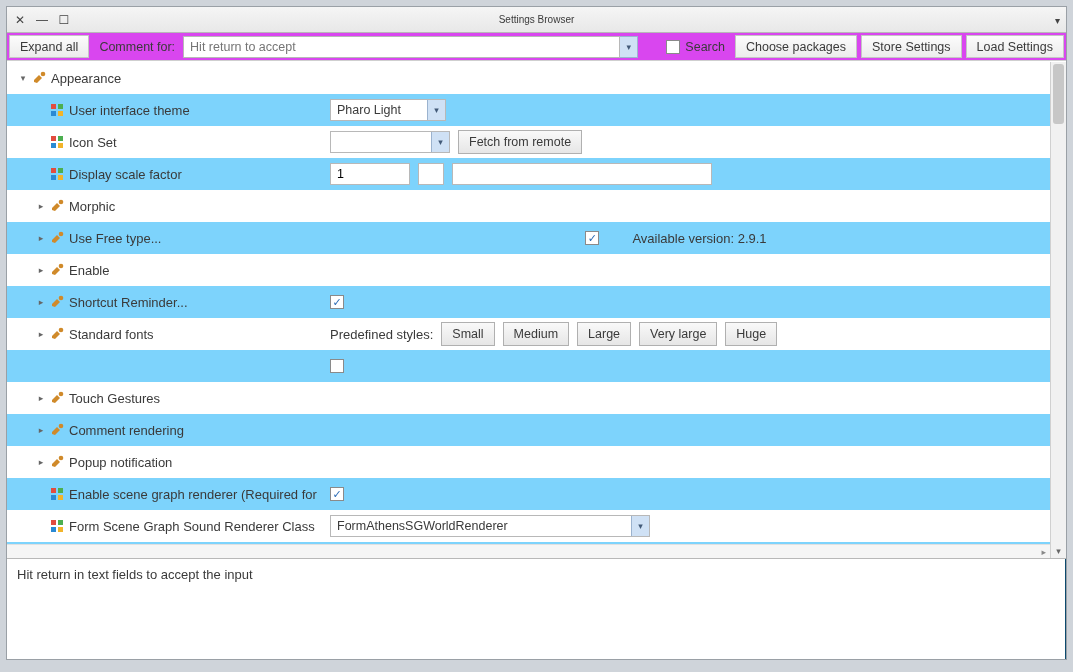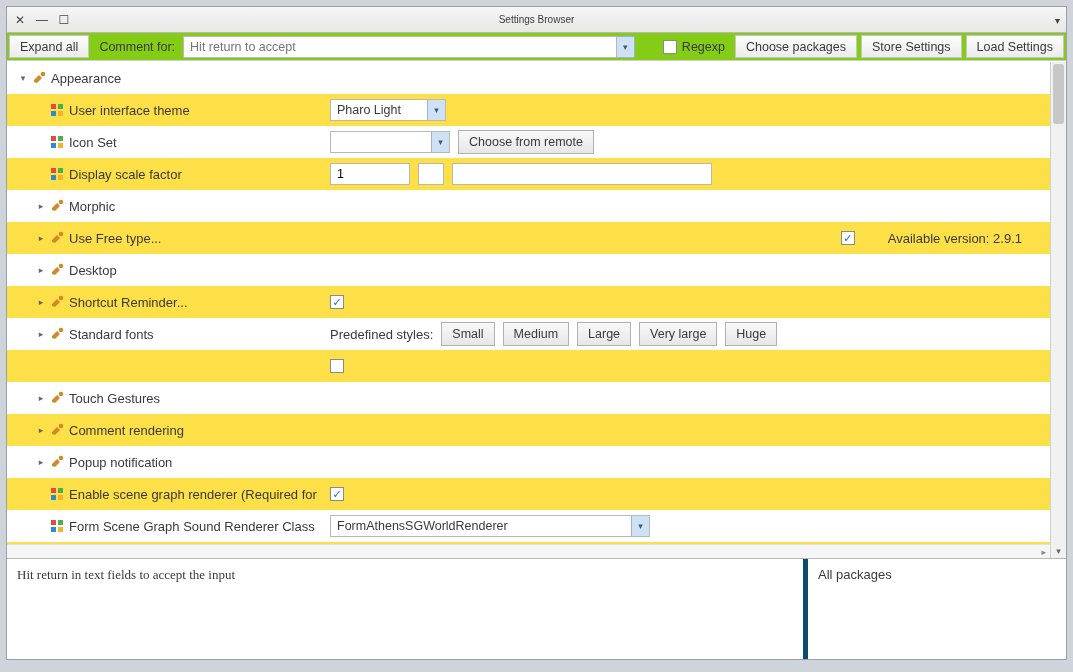--- a/index.html
+++ b/index.html
@@ -39,21 +39,21 @@
   }
   .tb-right { margin-left:auto; padding-right:6px; color:#444;}
   .tb-chev { cursor:pointer; font-size:10px; }
 
   
   .toolbar {
     height:28px;
     border-bottom:1px solid #cfcfcf;
     display:flex;
     align-items:stretch;
-    background:#84cc16;
+    background:#d946ef;
   }
   .tbtn {
     padding:0 10px;
     display:flex; align-items:center;
     border:1px solid #c5c5c5;
     background:linear-gradient(#fcfcfc,#ececec);
     margin:2px;
     font-size:12.5px;
     cursor:pointer;
     white-space:nowrap;
@@ -106,21 +106,21 @@
     display:flex; justify-content:flex-end; align-items:center;
     font-size:9px; color:#888; padding-right:4px;
   }
 
   .rows { position:absolute; left:0; right:16px; top:0; bottom:14px; }
   .row {
     height:32px;
     display:flex; align-items:center;
     padding-left:10px;
   }
-  .row.alt { background:#fde047; }
+  .row.alt { background:#7dd3fc; }
   .row.plain { background:#ffffff; }
 
   .row .indent { flex:0 0 auto; }
   .arrow { width:12px; display:inline-flex; align-items:center; justify-content:center;
            font-size:9px; color:#666; cursor:pointer; }
   .row .iconbox { width:16px; height:16px; margin:0 4px 0 2px; flex:0 0 auto;
                   display:flex; align-items:center; justify-content:center; }
   .row .label { flex:0 0 auto; padding-right:10px; font-size:13px; }
 
   .controls { margin-left:auto; width:720px; display:flex; align-items:center; gap:8px; padding-right:28px;}
@@ -147,23 +147,22 @@
     border:2px solid #1ea1e0;
     pointer-events:none;
   }
 
   
   .footer {
     position:absolute; left:0; right:0; bottom:0; height:100px;
     display:flex;
   }
   .footer .left {
-    flex:1; border-right:5px solid #0c4a6e;
+    flex:1; border-right:1px solid #0c4a6e;
     padding:8px 10px;
-    font-family:Liberation Serif, serif;
   }
   .footer .right {
     width:258px; padding:8px 10px;
   }
 
   
   svg { display:block; }
 
 </style>
 </head>
@@ -185,21 +184,21 @@
 
   <div class="toolbar">
     <div class="tbtn">Expand all</div>
     <div class="tlabel">Comment for:</div>
     <div class="search-wrap">
       <input class="search-input" placeholder="Hit return to accept" style="">
       <div class="search-dd">▾</div>
     </div>
     <div class="tlabel" style="gap:5px;">
       <span class="chk"></span>
-      <span>Regexp</span>
+      <span>Search</span>
     </div>
     <div class="tbtn">Choose packages</div>
     <div class="tbtn">Store Settings</div>
     <div class="tbtn">Load Settings</div>
   </div>
 
   <div class="tree-wrap">
 
     <div class="hl-zone" style="left:22px; top:413px; width:640px; height:65px;"></div>
 
@@ -249,21 +248,21 @@
                 <rect x="7" y="7" width="5" height="5" fill="#f2b42a"></rect>
               </svg>
           </span>
           <span class="label">Icon Set</span>
         </div>
         <div class="controls" style="justify-content:flex-start;">
           <div class="combo" style="width:120px;">
             <span class="combo-text"></span>
             <span class="combo-btn">▾</span>
           </div>
-          <div class="btn-s">Choose from remote</div>
+          <div class="btn-s">Fetch from remote</div>
         </div>
       </div>
 
       <div class="row alt">
         <div class="labelcol">
           <span class="indent" style="width:30px;"></span>
           <span class="iconbox">
             <svg width="12" height="12">
                 <rect width="5" height="5" fill="#e24c3f"></rect>
                 <rect x="7" width="5" height="5" fill="#4caf50"></rect>
@@ -297,36 +296,36 @@
           <span class="indent" style="width:18px;"></span>
           <span class="arrow">▸</span>
           <span class="iconbox">
             <svg width="14" height="14">
                 <path d="M2 9l5-5 3 3-5 5-3-1z" fill="#d08a2a"></path>
                 <circle cx="11" cy="3" r="2.3" fill="#d08a2a"></circle>
               </svg>
           </span>
           <span class="label">Use Free type...</span>
         </div>
-        <div class="controls" style="justify-content:flex-end;gap:23px;">
+        <div class="controls" style="justify-content:center;gap:23px;">
           <span class="chk checked"></span>
           <span style="margin-left:10px;">Available version: 2.9.1</span>
         </div>
       </div>
 
       <div class="row plain">
         <span class="indent" style="width:18px;"></span>
         <span class="arrow">▸</span>
         <span class="iconbox">
           <svg width="14" height="14">
               <path d="M2 9l5-5 3 3-5 5-3-1z" fill="#d08a2a"></path>
               <circle cx="11" cy="3" r="2.3" fill="#d08a2a"></circle>
             </svg>
         </span>
-        <span class="label">Desktop</span>
+        <span class="label">Enable</span>
       </div>
 
       <div class="row alt">
         <div class="labelcol">
           <span class="indent" style="width:18px;"></span>
           <span class="arrow">▸</span>
           <span class="iconbox">
             <svg width="14" height="14">
                 <path d="M2 9l5-5 3 3-5 5-3-1z" fill="#d08a2a"></path>
                 <circle cx="11" cy="3" r="2.3" fill="#d08a2a"></circle>
@@ -462,18 +461,15 @@
       <div class="scroll-arrow-bot">▾</div>
     </div>
     <div class="scroll-h">▸</div>
 
   </div>
 
   <div class="footer">
     <div class="left">
       <span>Hit return in text fields to accept the input</span>
     </div>
-    <div class="right">
-      <span>All packages</span>
-    </div>
   </div>
 
 </div>
 
 </body></html>

